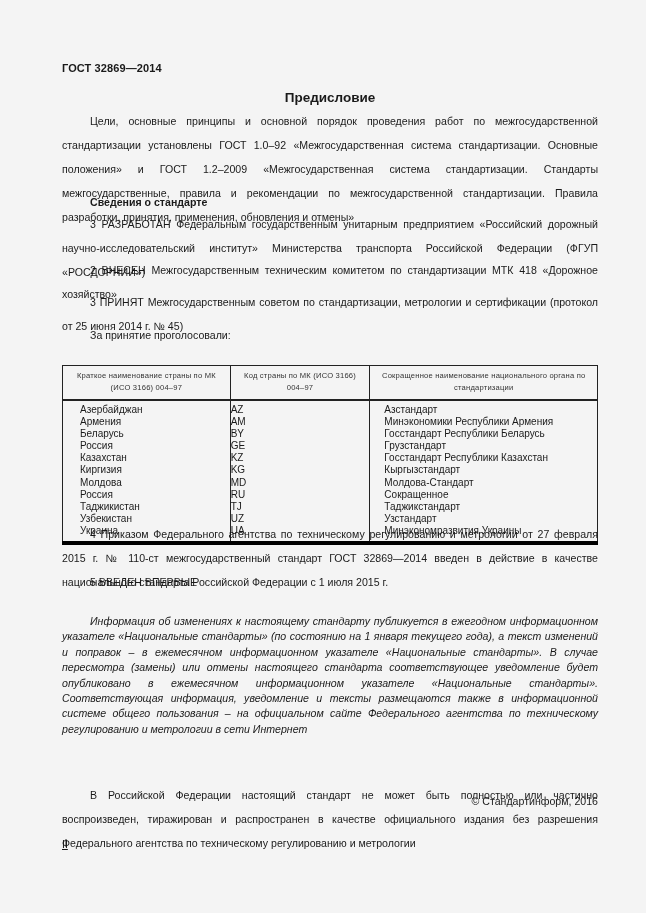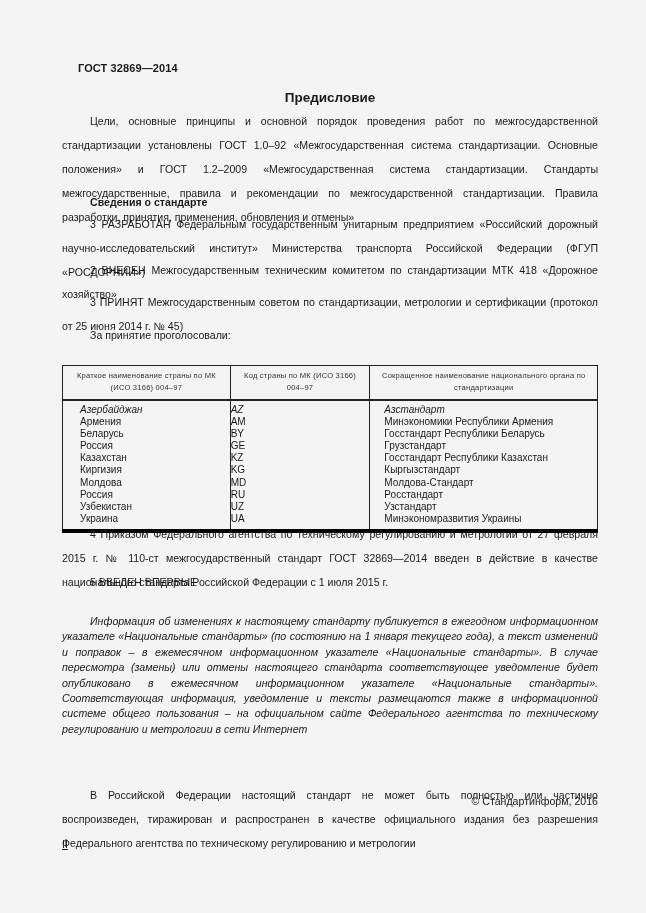--- a/index.html
+++ b/index.html
@@ -2,33 +2,33 @@
 <html><head>
 <meta charset="utf-8">
 <style>
   html, body { margin: 0; padding: 0; }
   body {
     width: 646px; height: 913px; background: #f4f4f4;
     font-family: "Liberation Sans", sans-serif; color: #1a1a1a;
     position: relative; overflow: hidden;
   }
   .page { position: absolute; left: 62px; top: 0; width: 536px; }
-  .hdr { position: absolute; top: 62px; left: 16px; font-size: 11px; font-weight: bold; letter-spacing: 0.1px; }
+  .hdr { position: absolute; top: 62px; left: 0; font-size: 11px; font-weight: bold; letter-spacing: 0.1px; }
   .title { position: absolute; top: 90px; left: 0; width: 536px; text-align: center; font-size: 13.5px; font-weight: bold; }
   p { margin: 0; font-size: 10.6px; line-height: 24px; text-align: justify; }
   .ind { text-indent: 28px; }
   .blk { position: absolute; left: 0; width: 536px; }
   .bold { font-weight: bold; }
   table { border-collapse: collapse; width: 536px; font-size: 10px; }
   th { font-weight: normal; font-size: 7.6px; line-height: 12px; color: #333; text-align: center; padding: 4px 4px 5px; border: 1px solid #222; border-bottom: 2px solid #222; letter-spacing: 0.2px; }
   td { border-left: 1px solid #222; border-right: 1px solid #222; padding: 0; font-size: 10px; line-height: 12.1px; vertical-align: top; }
   td.c1 { padding-left: 17px; }
   td.c2 { text-align: left; }
   td.c3 { padding-left: 14px; }
-  tbody tr:first-child td { padding-top: 3px; font-style: italic; }
+  tbody tr:first-child td { padding-top: 3px; }
   tbody tr:last-child td { padding-bottom: 4px; border-bottom: 4px solid #000000; }
   .it p { font-style: italic; line-height: 15.4px; }
   .copy { text-align: right; margin-top: 32px; }
   .pgnum { position: absolute; top: 838px; left: 0; font-size: 10.5px; text-decoration: underline; }
 </style>
 </head>
 <body>
 
 <div class="page">
   <div class="hdr">ГОСТ 32869—2014</div>
@@ -104,21 +104,26 @@
             <td class="c3">Кыргызстандарт</td>
           </tr>
         <tr>
             <td class="c1">Молдова</td>
             <td class="c2">MD</td>
             <td class="c3">Молдова-Стандарт</td>
           </tr>
         <tr>
             <td class="c1">Россия</td>
             <td class="c2">RU</td>
-            <td class="c3">Росстандарт</td>
+            <td class="c3">Сокращенное</td>
+          </tr>
+        <tr>
+            <td class="c1">Таджикистан</td>
+            <td class="c2">TJ</td>
+            <td class="c3">Таджикстандарт</td>
           </tr>
         <tr>
             <td class="c1">Узбекистан</td>
             <td class="c2">UZ</td>
             <td class="c3">Узстандарт</td>
           </tr>
         <tr>
             <td class="c1">Украина</td>
             <td class="c2">UA</td>
             <td class="c3">Минэкономразвития Украины</td>

